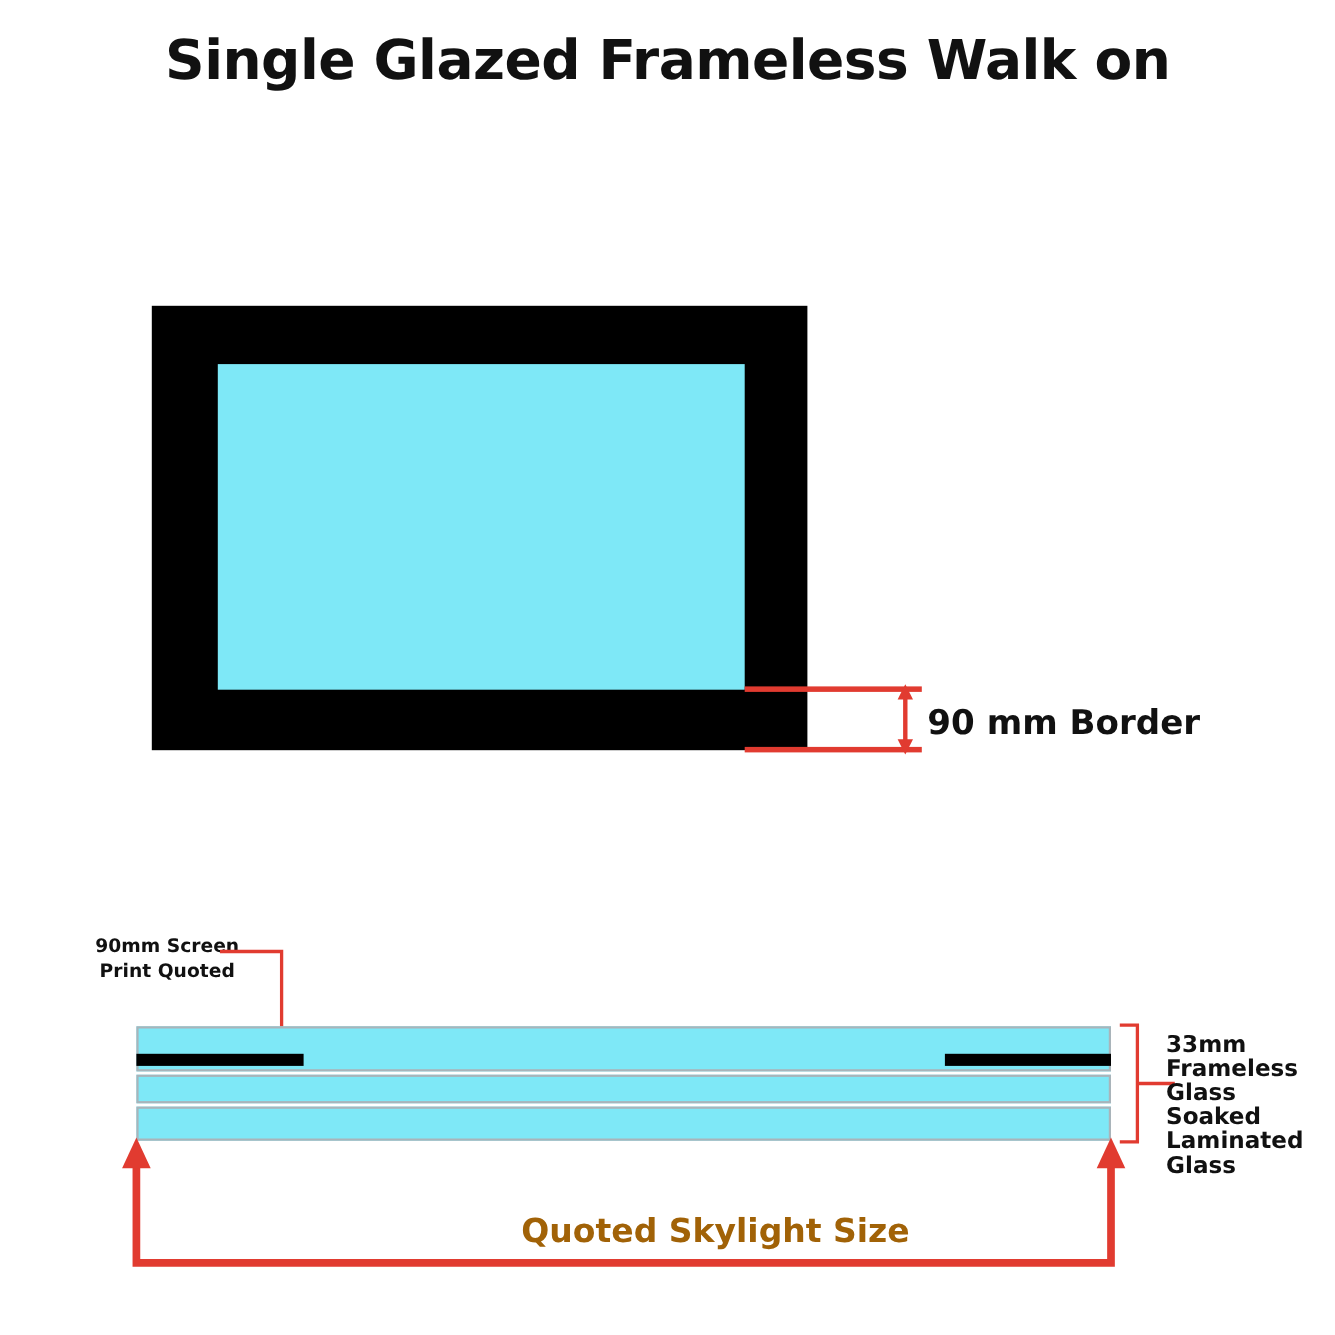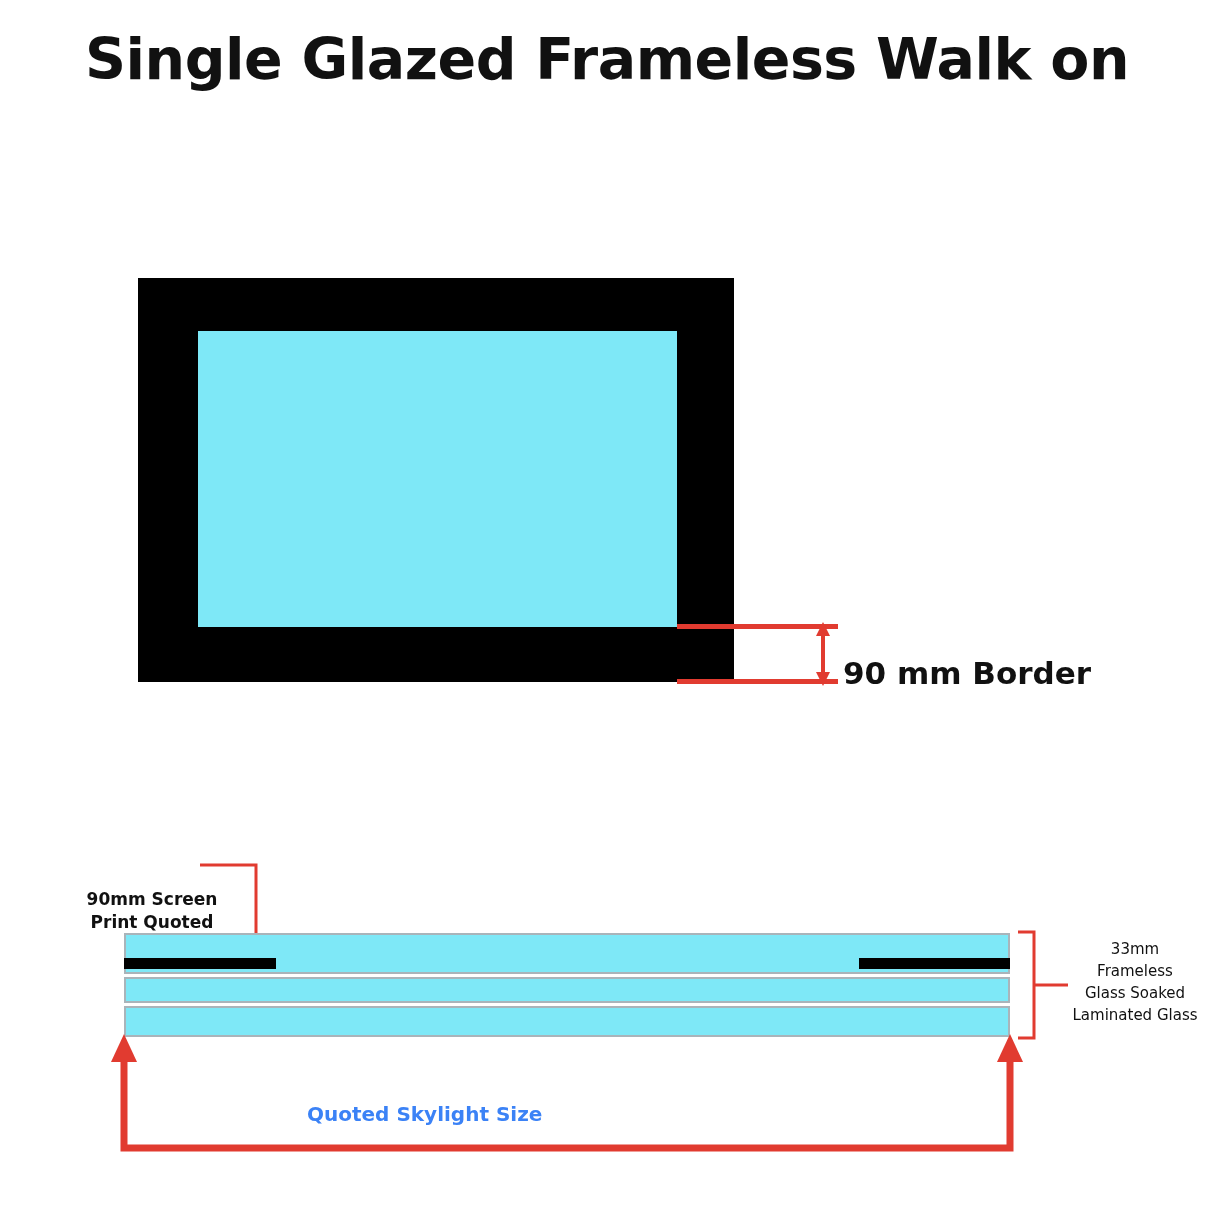--- a/index.html
+++ b/index.html
@@ -18,21 +18,21 @@
     overflow: hidden;
   }
 
   
   .title {
     position: absolute;
     left: 0;
     top: 26px;
     width: 1214px;
     text-align: center;
-    font-size: 57px;
+    font-size: 50px;
     font-weight: 700;
     letter-spacing: -0.5px;
     color: #111111;
     font-family: "DejaVu Sans", "Liberation Sans", sans-serif;
     white-space: nowrap;
   }
 
   
   .plan-frame {
     position: absolute;
@@ -77,21 +77,20 @@
   }
   .border-label {
     position: absolute;
     left: 843px;
     top: 639px;
     font-size: 31px;
     font-weight: 700;
     color: #111111;
     font-family: "DejaVu Sans", "Liberation Sans", sans-serif;
     white-space: nowrap;
-    margin-top: 16px;
   }
 
   
   .layer {
     position: absolute;
     left: 124px;
     width: 886px;
     background: #7EE8F7;
     border: 2px solid #A9B4BA;
     box-sizing: border-box;
@@ -121,21 +120,20 @@
     position: absolute;
     left: 48px;
     top: 849px;
     width: 208px;
     text-align: center;
     font-size: 17px;
     font-weight: 700;
     line-height: 23px;
     color: #111111;
     font-family: "DejaVu Sans", "Liberation Sans", sans-serif;
-    margin-top: 39px;
   }
   .sp-leader {
     position: absolute;
     left: 198px;
     top: 855px;
     width: 76px;
     height: 110px;
   }
 
   
@@ -144,45 +142,44 @@
     left: 1014px;
     top: 928px;
     width: 60px;
     height: 114px;
   }
   .glass-label {
     position: absolute;
     left: 1060px;
     top: 938px;
     width: 150px;
-    text-align: center;
-    font-size: 15px;
-    font-weight: 400;
+    font-size: 21px;
+    font-weight: 700;
     line-height: 22px;
     color: #111111;
     font-family: "DejaVu Sans", "Liberation Sans", sans-serif;
   }
 
   
   .quoted-dim {
     position: absolute;
     left: 106px;
     top: 1030px;
     width: 922px;
     height: 130px;
   }
   .quoted-label {
     position: absolute;
     left: 307px;
     top: 1102px;
     width: 520px;
-    text-align: left;
-    font-size: 20px;
-    font-weight: 700;
-    color: #3b82f6;
+    text-align: right;
+    font-size: 30px;
+    font-weight: 700;
+    color: #a16207;
     font-family: "DejaVu Sans", "Liberation Sans", sans-serif;
     white-space: nowrap;
   }
 </style>
 </head>
 <body>
 
 <div id="page">
 
   <div class="title">Single Glazed Frameless Walk on</div>

